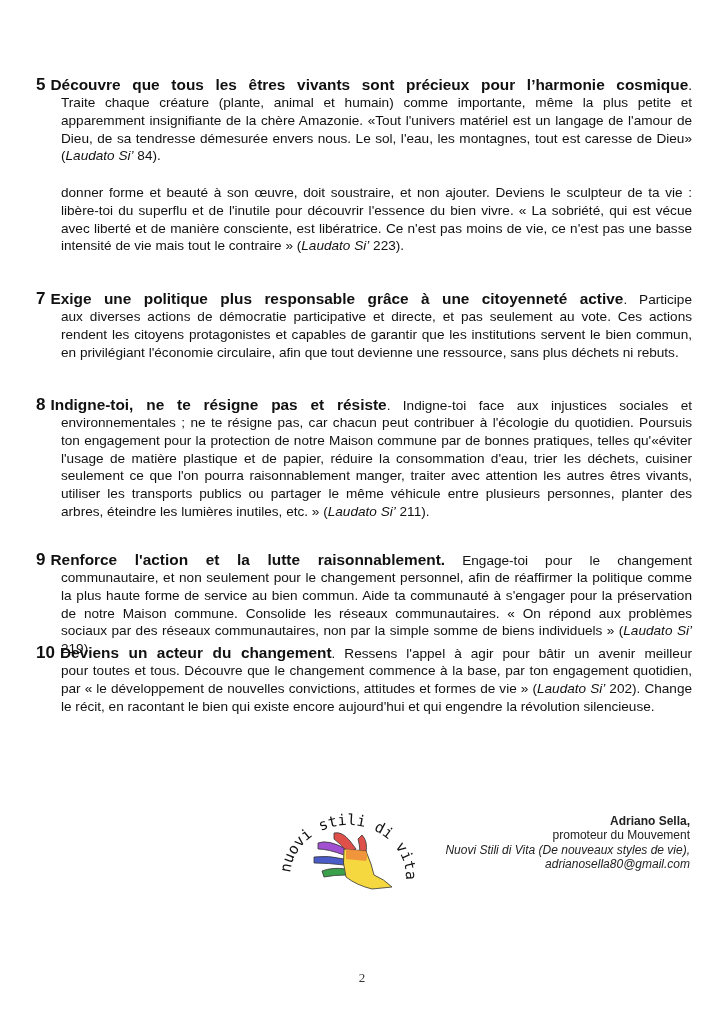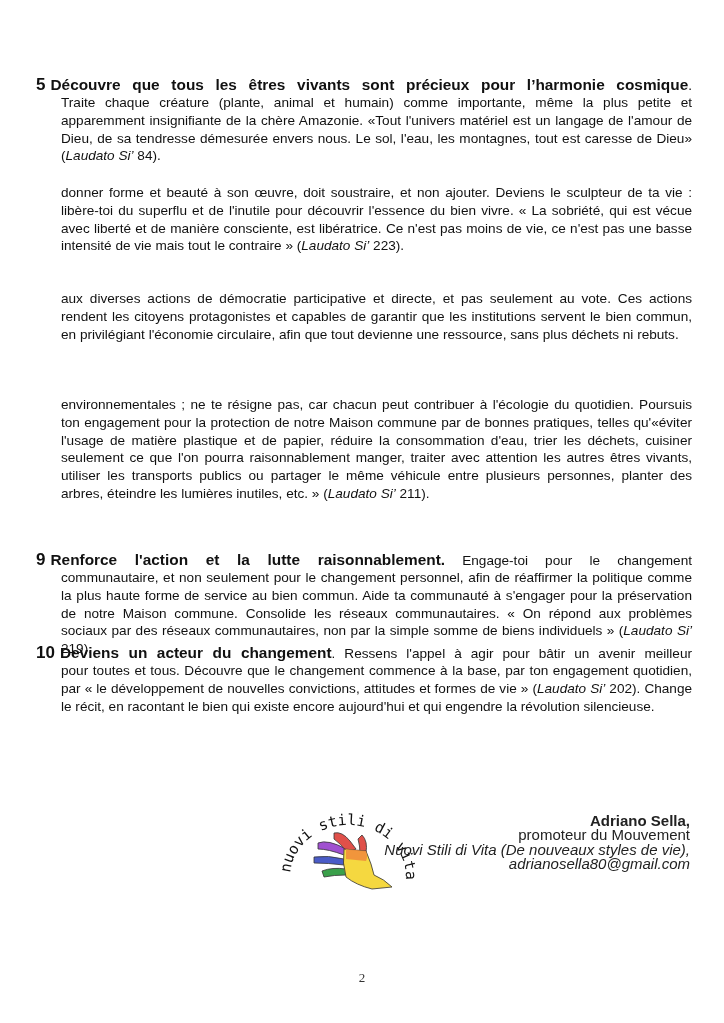--- a/index.html
+++ b/index.html
@@ -66,21 +66,21 @@
       left: 276px;
       top: 805px;
       width: 150px;
       height: 85px;
     }
     .signature {
       position: absolute;
       right: 34px;
       top: 814px;
       text-align: right;
-      font-size: 15px;
+      font-size: 12px;
       line-height: 14.4px;
       color: #222222;
     }
     .sig-name { font-weight: bold; }
     .sig-org { font-style: italic; }
     .sig-email { font-style: italic; }
 
     .page-number {
       position: absolute;
       left: 0;
@@ -106,26 +106,32 @@
     </div>
   </div>
 
   <div class="item" id="item-6">
     <div class="item-body">
       <span>donner forme et beauté à son œuvre, doit soustraire, et non ajouter. Deviens le sculpteur de ta vie : libère-toi du superflu et de l'inutile pour découvrir l'essence du bien vivre. « La sobriété, qui est vécue avec liberté et de manière consciente, est libératrice. Ce n'est pas moins de vie, ce n'est pas une basse intensité de vie mais tout le contraire » (</span><i>Laudato Si’</i><span> 223).</span>
     </div>
   </div>
 
   <div class="item" id="item-7">
+    <div class="item-head">
+      <span class="item-num">7</span><span class="item-title">Exige une politique plus responsable grâce à une citoyenneté active</span><span class="item-lead">.</span><span class="item-lead"> Participe</span>
+    </div>
     <div class="item-body">
       <span>aux diverses actions de démocratie participative et directe, et pas seulement au vote. Ces actions rendent les citoyens protagonistes et capables de garantir que les institutions servent le bien commun, en privilégiant l'économie circulaire, afin que tout devienne une ressource, sans plus déchets ni rebuts.</span>
     </div>
   </div>
 
   <div class="item" id="item-8">
+    <div class="item-head">
+      <span class="item-num">8</span><span class="item-title">Indigne-toi, ne te résigne pas et résiste</span><span class="item-lead">.</span><span class="item-lead"> Indigne-toi face aux injustices sociales et</span>
+    </div>
     <div class="item-body">
       <span>environnementales ; ne te résigne pas, car chacun peut contribuer à l'écologie du quotidien. Poursuis ton engagement pour la protection de notre Maison commune par de bonnes pratiques, telles qu'«éviter l'usage de matière plastique et de papier, réduire la consommation d'eau, trier les déchets, cuisiner seulement ce que l'on pourra raisonnablement manger, traiter avec attention les autres êtres vivants, utiliser les transports publics ou partager le même véhicule entre plusieurs personnes, planter des arbres, éteindre les lumières inutiles, etc. » (</span><i>Laudato Si’</i><span> 211).</span>
     </div>
   </div>
 
   <div class="item" id="item-9">
     <div class="item-head">
       <span class="item-num">9</span><span class="item-title">Renforce l'action et la lutte raisonnablement.</span><span class="item-lead"> Engage-toi pour le changement</span>
     </div>
     <div class="item-body">

